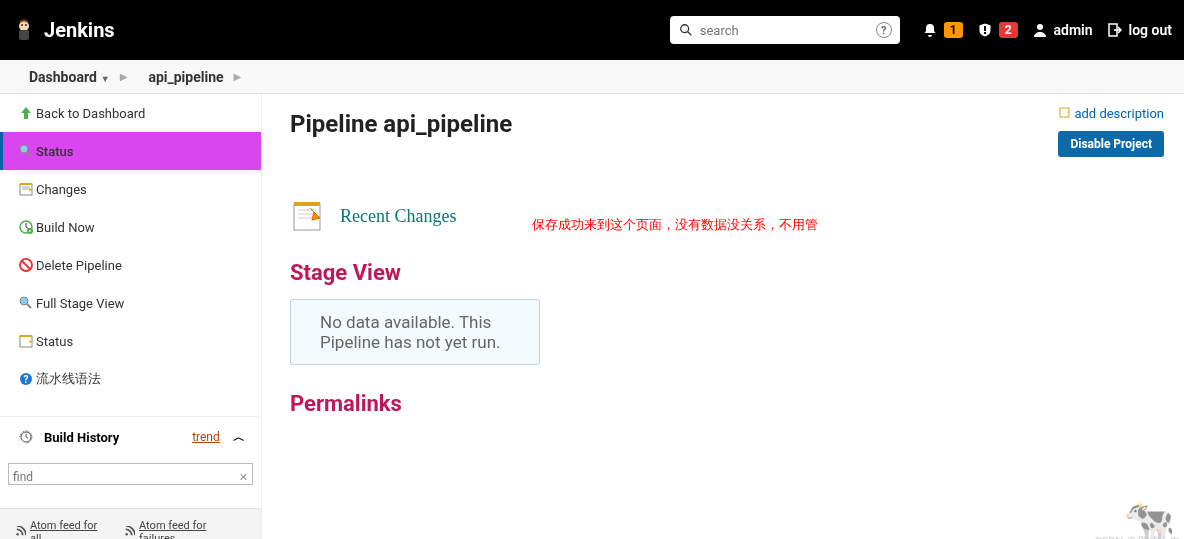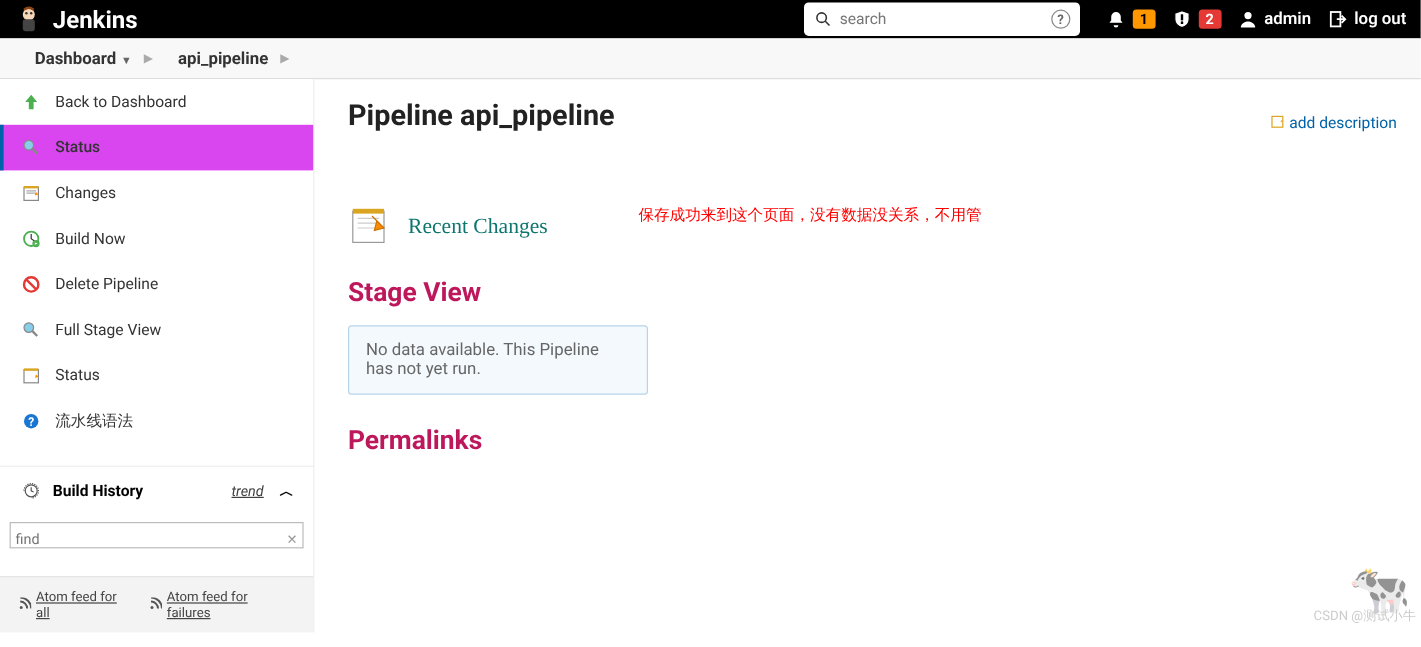--- a/index.html
+++ b/index.html
@@ -10,21 +10,21 @@
     }
     body {
       width: 1184px;
       height: 539px;
       overflow: hidden;
       background: #fff;
     }
     
     .header {
       background: #000;
-      height: 32px;
+      height: 60px;
       display: flex;
       align-items: center;
       padding: 0 12px;
       color: #fff;
     }
     .header-logo {
       display: flex;
       align-items: center;
       gap: 8px;
       font-size: 20px;
@@ -133,21 +133,21 @@
       flex-direction: column;
       background: #fff;
     }
     .sidebar-item {
       display: flex;
       align-items: center;
       padding: 9px 16px;
       font-size: 13px;
       color: #333;
       cursor: pointer;
-      gap: 10px;
+      gap: 0;
     }
     .sidebar-item.active {
       background: #d946ef;
       border-left: 3px solid #0062a8;
       padding-left: 13px;
       font-weight: 500;
     }
     .sidebar-icon {
       width: 20px;
       height: 20px;
@@ -167,23 +167,22 @@
     }
     .build-history-title {
       font-weight: bold;
       display: flex;
       align-items: center;
       gap: 8px;
     }
     .trend-link {
       font-size: 12px;
       text-decoration: underline;
-      color: #404040;
-      cursor: pointer;
-      font-style: italic;
+      color: #c2410c;
+      cursor: pointer;
     }
     .collapse-caret {
       font-size: 12px;
       font-weight: bold;
       margin-left: 10px;
       cursor: pointer;
     }
     .find-box {
       margin: 6px 8px;
       display: flex;
@@ -232,21 +231,21 @@
     }
     .page-title {
       font-size: 24px;
       font-weight: bold;
       color: #222;
       margin-bottom: 24px;
     }
     .top-actions {
       position: absolute;
       right: 20px;
-      top: 29px;
+      top: 12px;
       display: flex;
       flex-direction: column;
       align-items: flex-end;
       gap: 10px;
     }
     .add-desc-link {
       font-size: 13px;
       color: #0062a8;
       cursor: pointer;
       display: flex;
@@ -279,34 +278,34 @@
       font-size: 18px;
       text-decoration: none;
       cursor: pointer;
       font-family: Liberation Serif, serif;
     }
     .annotation {
       position: absolute;
       color: #ff0000;
       font-size: 13px;
       left: 270px;
-      top: 104px;
+      top: 122px;
     }
     .section-title {
       font-size: 22px;
       font-weight: bold;
       color: #be185d;
       margin: 14px 0;
     }
     .no-data-box {
       border: 1px solid #b8d4e8;
       background: #f4f9fd;
       border-radius: 3px;
-      padding: 12px 14px;
-      font-size: 14px;
+      padding: 12px 29px;
+      font-size: 17px;
       color: #666;
       width: 250px;
       margin-bottom: 26px;
     }
     .watermark {
       position: absolute;
       right: 4px;
       bottom: 6px;
       font-size: 11px;
       color: #ccc;
@@ -525,20 +524,21 @@
     <div class="top-actions">
       <span class="add-desc-link">
         <span>
           <svg viewBox="0 0 12 12" width="12" height="12">
               <rect x="1" y="2" width="9" height="9" fill="#fff" stroke="#daa520"></rect>
               <path d="M7 3l3 3-2 1 1-2z" fill="#ff8c00"></path>
             </svg>
         </span>
         <span>add description</span>
       </span>
+      <button class="disable-btn">Disable Project</button>
     </div>
 
     <div class="recent-changes">
       <span class="notepad-icon">
         <svg viewBox="0 0 36 36" width="36" height="36">
             <rect x="4" y="6" width="26" height="26" fill="#fff" stroke="#999"></rect>
             <rect x="4" y="4" width="26" height="4" fill="#daa520"></rect>
             <line x1="8" y1="12" x2="26" y2="12" stroke="#ccc"></line>
             <line x1="8" y1="16" x2="26" y2="16" stroke="#ccc"></line>
             <line x1="8" y1="20" x2="26" y2="20" stroke="#ccc"></line>

